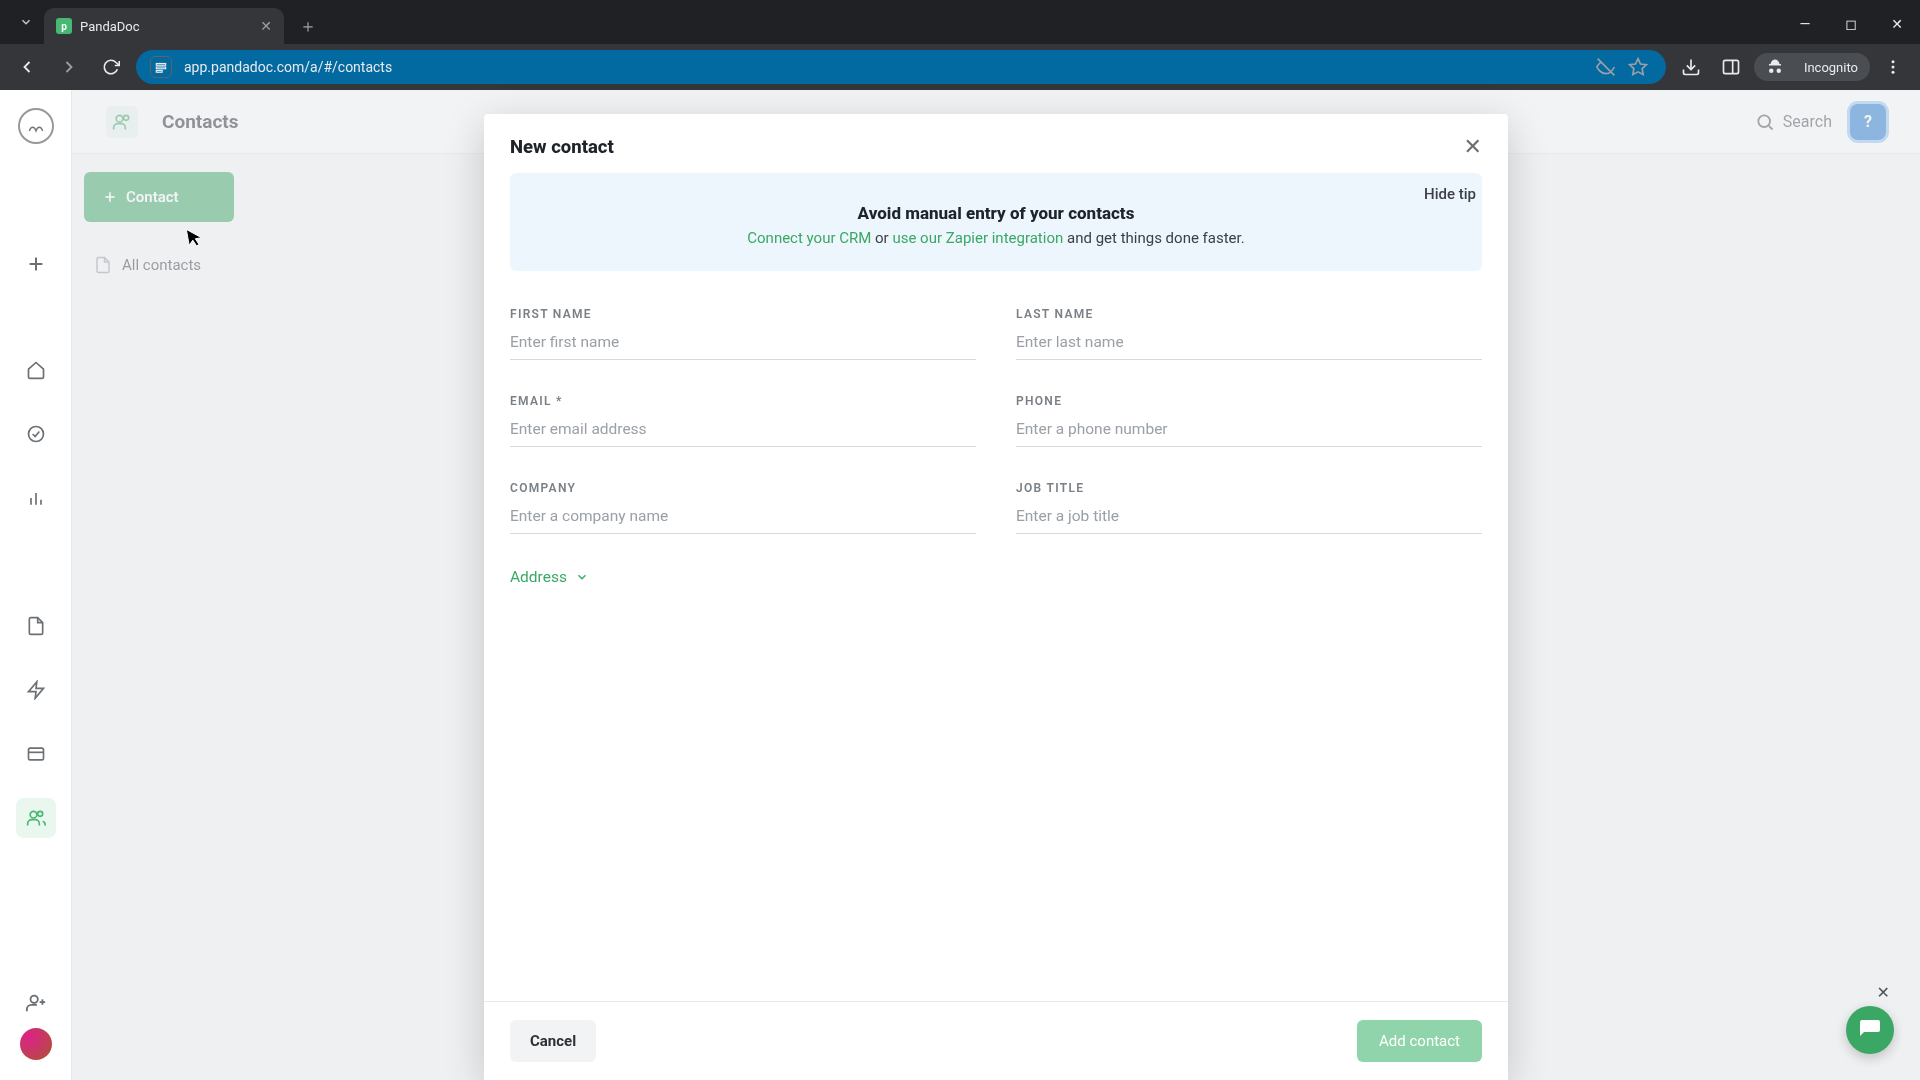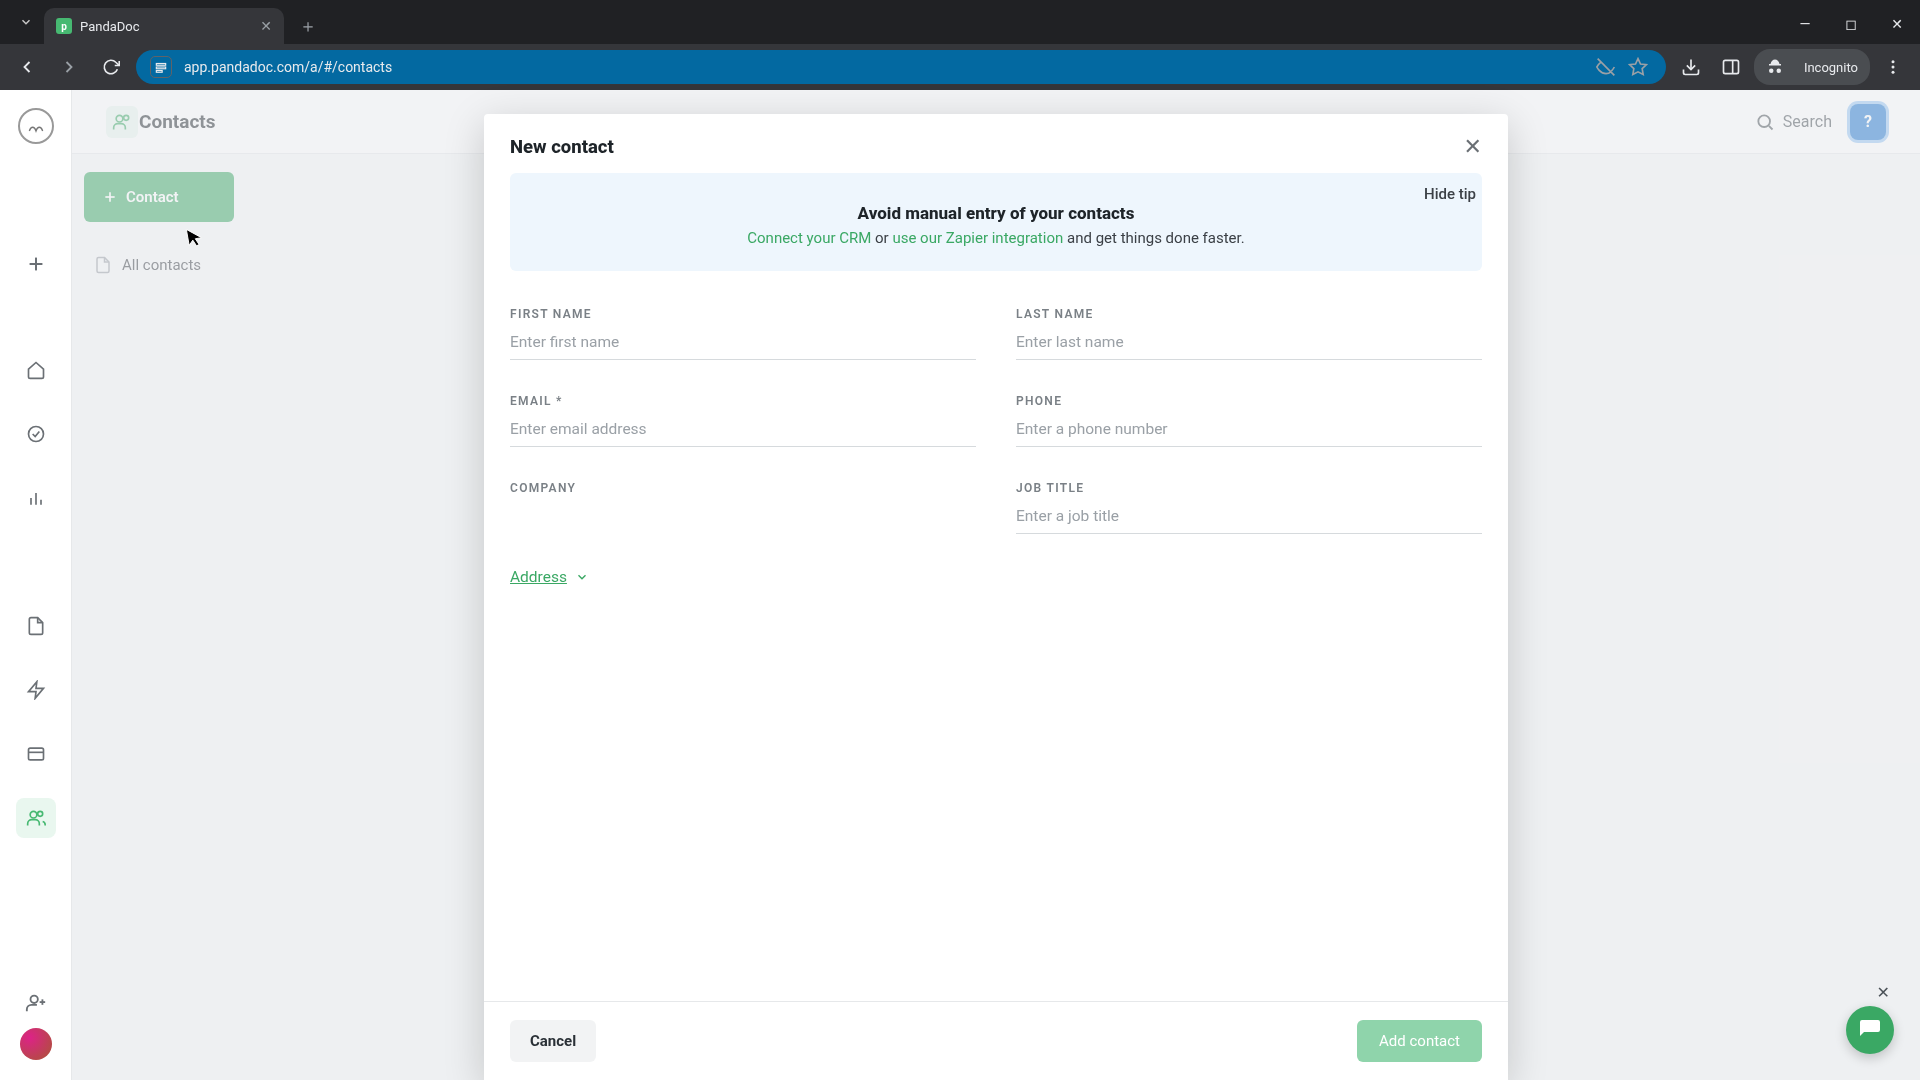--- a/index.html
+++ b/index.html
@@ -17,35 +17,35 @@
 .window-controls div { width:46px; height:40px; display:flex; align-items:center; justify-content:center; color:#e8eaed; cursor:pointer; font-size:14px;}
 .toolbar { height: 46px; background: #35363a; display: flex; align-items: center; padding: 0 10px; gap: 8px; }
 .nav-btn { width:34px; height:34px; display:flex; align-items:center; justify-content:center; color:#9aa0a6; border-radius:50%; cursor:pointer; font-size:18px;}
 .nav-btn.enabled { color:#e8eaed; }
 .url-bar { flex:1; height:34px; background:#0369a1; border-radius:17px; display:flex; align-items:center; padding:0 14px; gap:12px; color:#e8eaed; font-size:14px;}
 .url-bar .site-btn { width:22px; height:22px; border:1px solid #5f6368; border-radius:5px; display:flex; align-items:center; justify-content:center; font-size:12px;}
 .url-bar-actions { display:flex; gap:4px; margin-left:auto; align-items:center;}
 .url-bar-actions .ic { width:28px; display:flex; justify-content:center; color:#9aa0a6; cursor:pointer;}
 .toolbar-right { display:flex; align-items:center; gap:6px;}
 .toolbar-right .ic { width:34px; height:34px; display:flex; align-items:center; justify-content:center; color:#e8eaed; cursor:pointer;}
-.incognito-chip { height:36px; background:#4a4d51; border-radius:16px; display:flex; align-items:center; gap:20px; padding:0 12px; color:#e8eaed; font-size:13px;}
+.incognito-chip { height:28px; background:#4a4d51; border-radius:16px; display:flex; align-items:center; gap:20px; padding:0 12px; color:#e8eaed; font-size:13px;}
 
 
 .app { position: relative; width: 100%; height: calc(1080px - 90px); background: #f7f8f9; display: flex; }
 .side-rail { width: 72px; background: #fff; border-right: 1px solid #e6e8ea; display:flex; flex-direction:column; align-items:center; padding-top:18px; gap:24px; position:relative; z-index:1;}
 .side-rail .avatar-top { width:36px; height:36px; border-radius:50%; border:2px solid #999; display:flex; align-items:center; justify-content:center; font-size:14px; color:#666;}
 .side-rail .rail-ic { width:40px; height:40px; display:flex; align-items:center; justify-content:center; color:#6b7075; cursor:pointer; border-radius:8px; font-size:20px;}
 .side-rail .rail-ic.active { background:#e9f7ef; color:#47b972; }
 .side-rail .spacer { height: 52px; }
 .side-rail .bottom-avatars { margin-top:auto; margin-bottom:20px; display:flex; flex-direction:column; gap:14px; align-items:center;}
 .side-rail .add-user { color:#6b7075; font-size:20px; cursor:pointer;}
 .side-rail .user-av { width:32px; height:32px; border-radius:50%; background: radial-gradient(circle at 30% 30%, #d28, #a53); cursor:pointer;}
 
 .main-col { flex:1; position:relative; display:flex; flex-direction:column; }
-.page-header { height:64px; display:flex; align-items:center; padding:0 34px; gap:1px; border-bottom:1px solid #e6e8ea; background:#fff;justify-content:space-between;}
+.page-header { height:64px; display:flex; align-items:center; padding:0 34px; gap:24px; border-bottom:1px solid #e6e8ea; background:#fff;justify-content:space-between;}
 .page-header .grp-ic { width:32px; height:32px; background:#e9f7ef; border-radius:6px; display:flex; align-items:center; justify-content:center; color:#3aa864; font-size:18px;}
 .page-header h1 { font-size:19px; font-weight:700; color:#242a30;}
 .page-header .right { margin-left:auto; display:flex; align-items:center; gap:18px;}
 .page-header .search { display:flex; align-items:center; gap:8px; color:#4b5258; font-size:16px; cursor:pointer;}
 .page-header .help { width:36px; height:36px; border-radius:8px; background:#1e77d0; color:#fff; display:flex; align-items:center; justify-content:center; font-weight:bold; box-shadow:0 0 0 3px #98c6f3; cursor:pointer;}
 
 .page-body { flex:1; display:flex; }
 .left-panel { width: 300px; padding: 18px 12px; }
 .add-contact-btn { background:#3aa864; color:#fff; height:50px; border-radius:6px; display:flex; align-items:center; gap:8px; padding:0 18px; font-size:15px; font-weight:600; cursor:pointer; width: 150px;}
 .all-contacts { margin-top:26px; display:flex; align-items:center; gap:10px; padding:8px 10px; color:#3b4046; font-size:15px; cursor:pointer; border-radius:6px;}
@@ -60,21 +60,21 @@
 .modal-body { padding: 0 26px 0; flex:1; overflow:auto;}
 .tip-box { background:#eef6fd; border-radius:6px; padding: 24px 30px; position:relative; text-align:center; }
 .tip-box .hide { position:absolute; top:12px; right:6px; color:#3b4046; font-size:15px; cursor:pointer; font-weight:500;}
 .tip-box h3 { font-size:17px; font-weight:800; color:#1e2429; margin-top:6px;}
 .tip-box p { font-size:15px; color:#3b4046; margin-top:6px;}
 .tip-box p a { color:#3aa864; text-decoration:none; cursor:pointer;}
 .form-grid { display:grid; grid-template-columns: 1fr 1fr; column-gap: 40px; row-gap: 34px; margin-top: 36px; }
 .field label { display:block; font-size:12px; letter-spacing:1.3px; color:#7a8086; font-weight:600; margin-bottom:6px; }
 .field input { width:100%; border:none; border-bottom:1.5px solid #d6dadd; padding:6px 0 8px; font-size:15.5px; color:#1e2429; outline:none; background:transparent;}
 .field input::placeholder { color:#9aa0a6; }
-.address-toggle { margin-top: 34px; color:#3aa864; font-size:15.5px; display:flex; align-items:center; gap:8px; cursor:pointer;text-decoration:underline; }
+.address-toggle { margin-top: 34px; color:#3aa864; font-size:15.5px; display:flex; align-items:center; gap:8px; cursor:pointer; }
 .modal-foot { border-top:1px solid #e6e8ea; padding: 18px 26px; display:flex; align-items:center; background:#fff;}
 .btn-cancel { background:#f2f3f4; border:none; color:#2a3036; font-weight:700; font-size:15px; padding:12px 20px; border-radius:6px; cursor:pointer;}
 .btn-add { margin-left:auto; background:#8fd4ab; border:none; color:#fff; font-weight:400; font-size:15px; padding:12px 22px; border-radius:6px; cursor:pointer;}
 
 
 .chat-fab { position:absolute; right:26px; bottom:26px; width:48px; height:48px; border-radius:50%; background:#3aa864; display:flex; align-items:center; justify-content:center; color:#fff; font-size:22px; cursor:pointer; z-index:20; box-shadow:0 4px 12px rgba(0,0,0,0.2);}
 .chat-close { position:absolute; right:30px; bottom:78px; color:#4b5258; font-size:16px; cursor:pointer; z-index:20;}
 
 
 .fake-cursor { position:absolute; top: 136px; left: 114px; z-index: 30; font-size: 18px; color:#000; transform: rotate(-10deg); pointer-events:none;}
@@ -318,20 +318,21 @@
           <div class="field">
             <label>EMAIL *</label>
             <input type="text" placeholder="Enter email address" style="">
           </div>
           <div class="field">
             <label>PHONE</label>
             <input type="text" placeholder="Enter a phone number" style="">
           </div>
           <div class="field">
             <label>COMPANY</label>
+            <input type="text" placeholder="Enter a company name" style="">
           </div>
           <div class="field">
             <label>JOB TITLE</label>
             <input type="text" placeholder="Enter a job title" style="">
           </div>
         </div>
 
         <div class="address-toggle">
           <span>Address</span>
           <svg width="14" height="14" viewBox="0 0 24 24" stroke="currentColor" stroke-width="2.4" fill="none">

